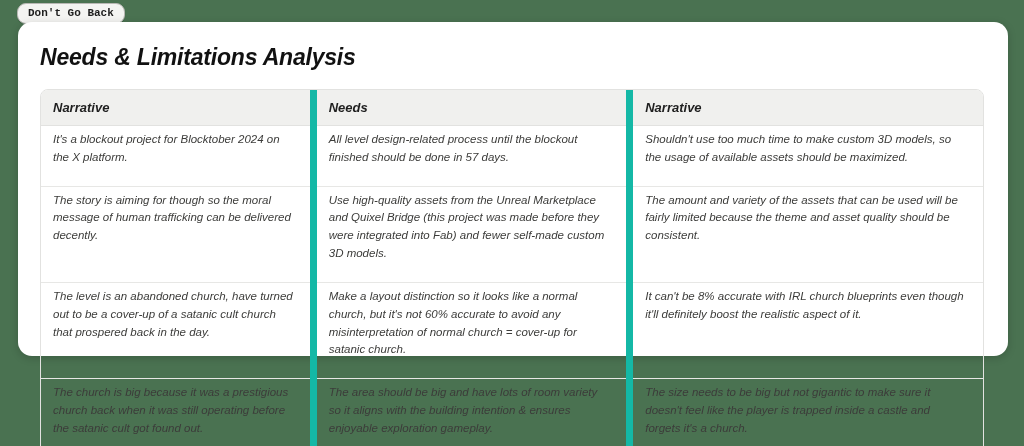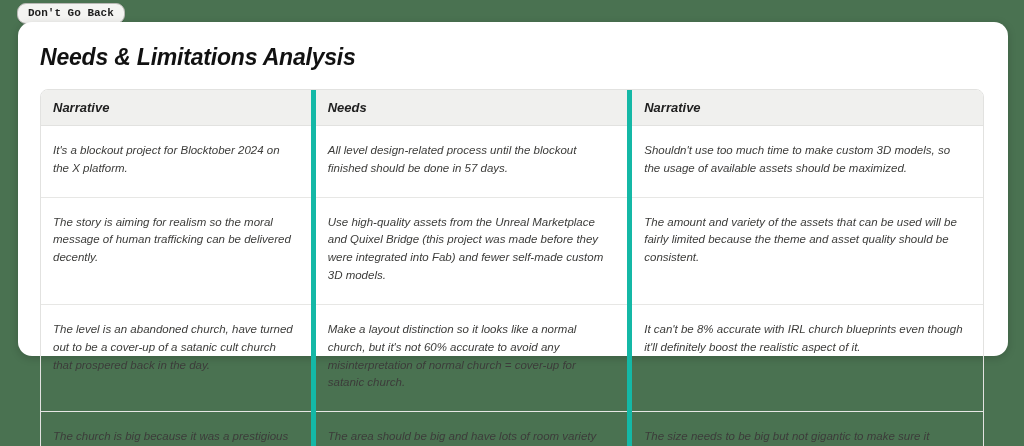--- a/index.html
+++ b/index.html
@@ -61,28 +61,28 @@
   col.c3 { width: 37.5%; }
   thead th {
     background: #f0f0ee;
     text-align: left;
     font-size: 13px;
     font-weight: 700;
     color: #1f1f1f;
     padding: 10px 12px;
     border-bottom: 1px solid #e2e2e0;
   }
-  thead th + th, tbody td + td { border-left: 5px solid #14b8a6; }
+  thead th + th, tbody td + td { border-left: 7px solid #14b8a6; }
   tbody tr + tr td { border-top: 1px solid #e7e7e5; }
   tbody td {
     vertical-align: top;
     font-size: 11.5px;
     line-height: 1.55;
     color: #3c3c3a;
-    padding: 16px 16px 19px 12px;
+    padding: 5px 16px 19px 12px;
   }
 </style>
 </head>
 <body>
 
 <button class="back-btn">Don't Go Back</button>
 
 <div class="card">
   <h1 class="page-title">Needs &amp; Limitations Analysis</h1>
 
@@ -100,21 +100,21 @@
           <th>Narrative</th>
         </tr>
       </thead>
       <tbody>
         <tr>
           <td>It's a blockout project for Blocktober 2024 on the X platform.</td>
           <td>All level design-related process until the blockout finished should be done in 57 days.</td>
           <td>Shouldn't use too much time to make custom 3D models, so the usage of available assets should be maximized.</td>
         </tr>
         <tr>
-          <td>The story is aiming for realism so the moral message of human trafficking can be delivered decently.</td>
+          <td>The story is aiming for though so the moral message of human trafficking can be delivered decently.</td>
           <td>Use high-quality assets from the Unreal Marketplace and Quixel Bridge (this project was made before they were integrated into Fab) and fewer self-made custom 3D models.</td>
           <td>The amount and variety of the assets that can be used will be fairly limited because the theme and asset quality should be consistent.</td>
         </tr>
         <tr>
           <td>The level is an abandoned church, have turned out to be a cover-up of a satanic cult church that prospered back in the day.</td>
           <td>Make a layout distinction so it looks like a normal church, but it's not 60% accurate to avoid any misinterpretation of normal church = cover-up for satanic church.</td>
           <td>It can't be 8% accurate with IRL church blueprints even though it'll definitely boost the realistic aspect of it.</td>
         </tr>
         <tr>
           <td>The church is big because it was a prestigious church back when it was still operating before the satanic cult got found out.</td>

